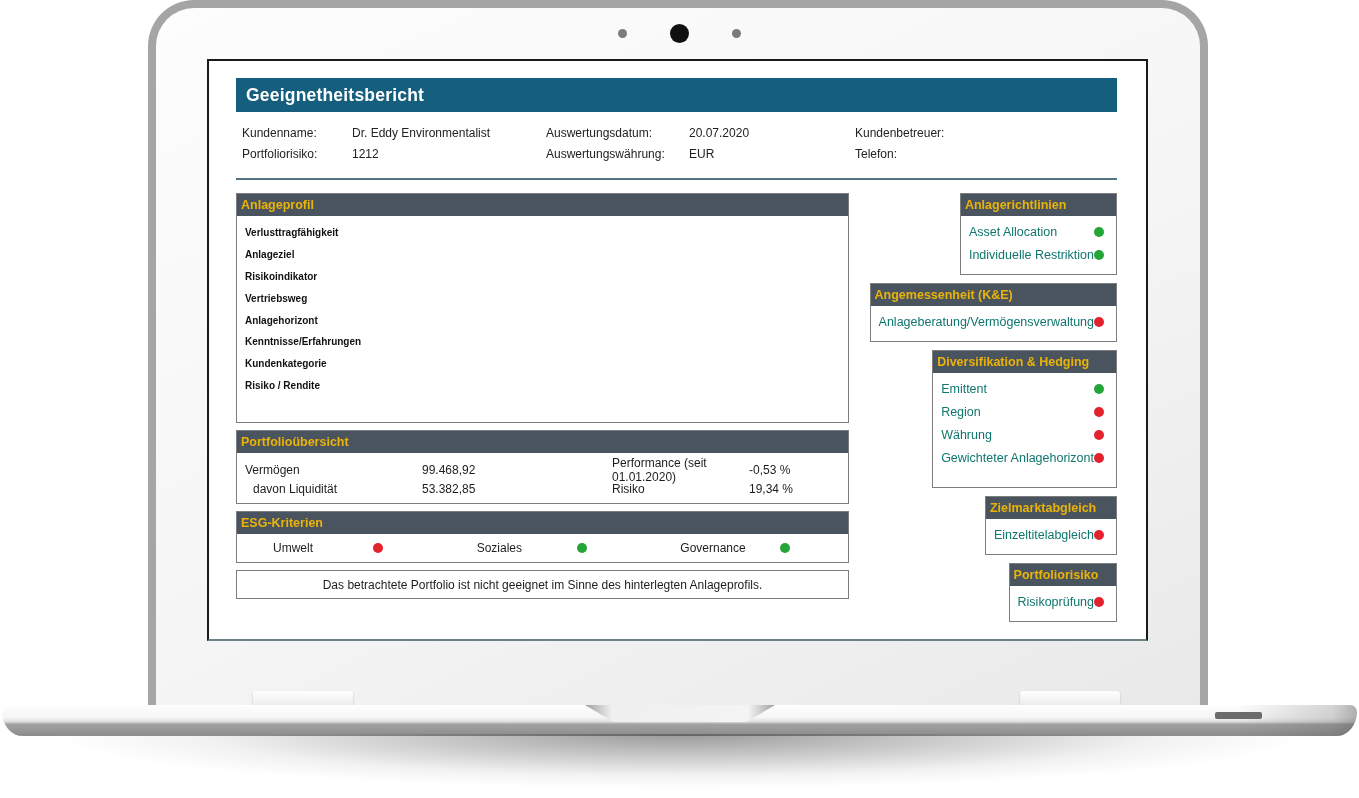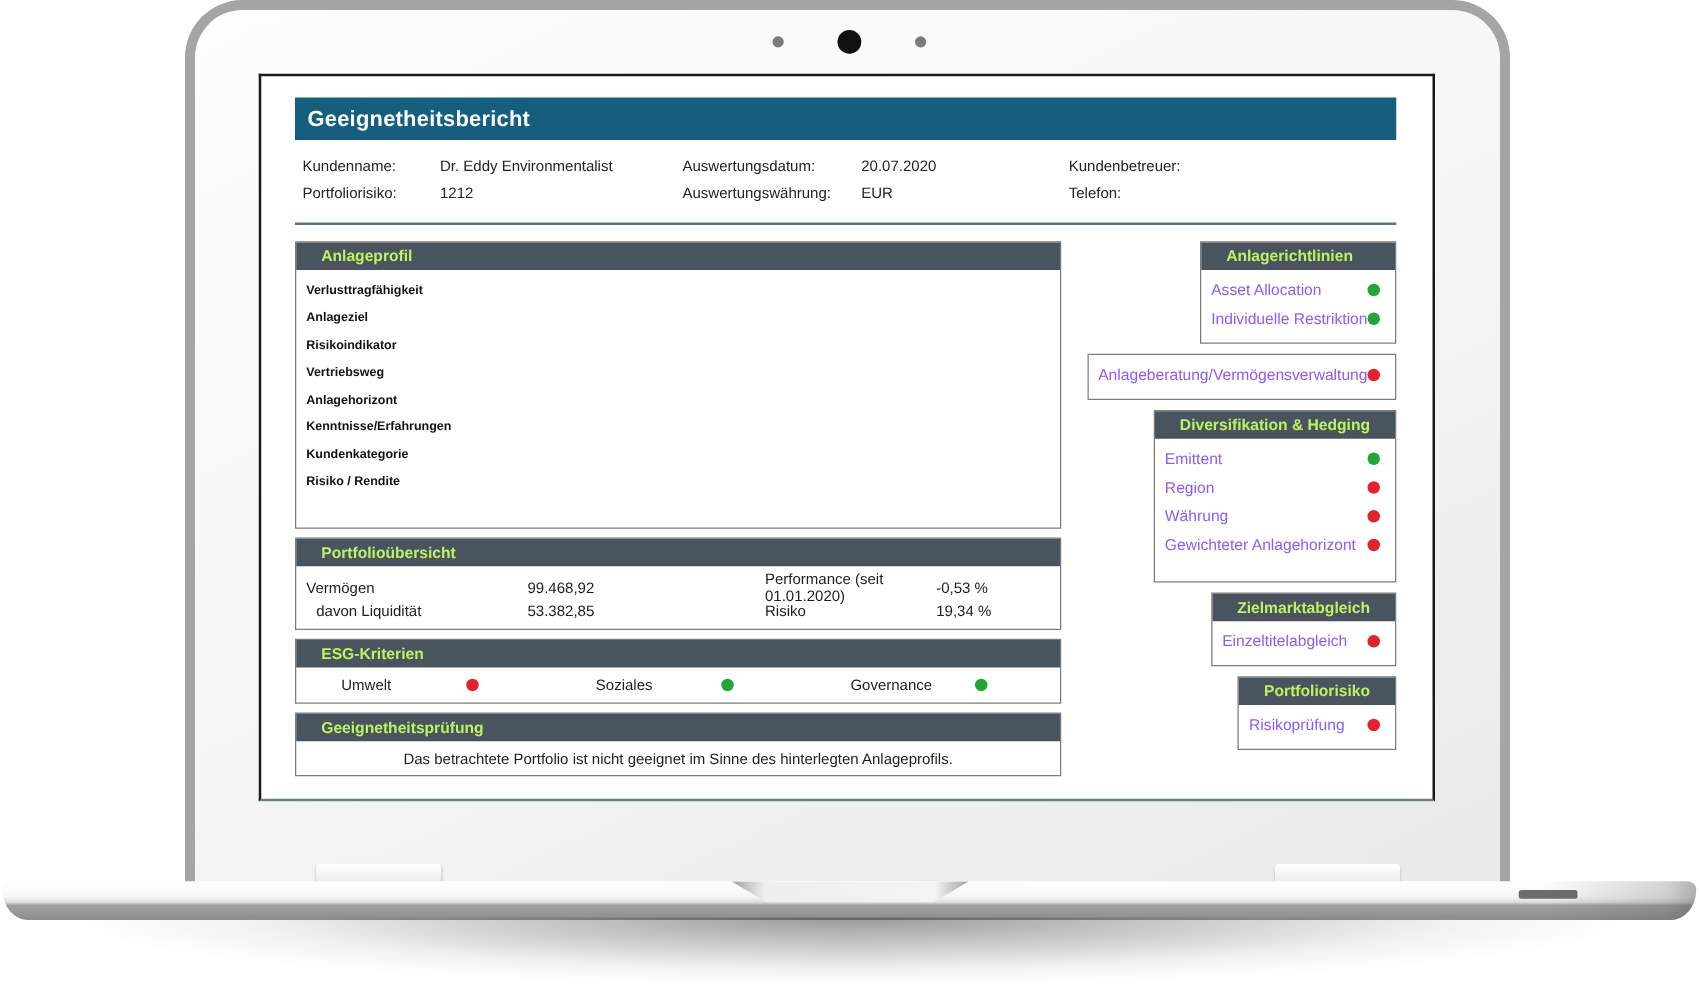--- a/index.html
+++ b/index.html
@@ -41,41 +41,41 @@
     padding:0 10px; }
   .titlebar span { font-size:17.5px; font-weight:bold; letter-spacing:.2px; }
   .info-grid { display:grid; grid-template-columns:110px 194px 143px 166px auto;
     grid-auto-rows:21px; align-items:center; margin-top:10px; padding-left:6px; font-size:12px; color:#222; }
   .rule { margin-top:14px; border-top:2px solid #537485; }
   .main { display:flex; gap:8px; margin-top:13px; }
   .col-left { width:613px; display:flex; flex-direction:column; gap:7px; }
   .col-right { width:260px; display:flex; flex-direction:column; gap:8px;align-items:flex-end; }
 
   .panel { border:1px solid #7d7d7d; background:#fff; }
-  .panel-h { height:22px; background:#4A545F; color:#bef264; font-size:12.5px; font-weight:bold;
-    display:flex; align-items:center; padding:0 20px; }
+  .panel-h { height:22px; background:#4A545F; color:#eab308; font-size:12.5px; font-weight:bold;
+    display:flex; align-items:center; padding:0 4px; }
 
   .ap-body { padding:6px 8px 26px; }
   .ap-item { height:21.8px; display:flex; align-items:center; font-size:10px; font-weight:bold; color:#111; }
 
   .po-body { padding:3px 4px 3px 8px; }
   .po-row { display:grid; grid-template-columns:165px 140px 1fr 95px; height:22px; align-items:center; font-size:12px;gap:12px; }
   .po-row .v { text-align:left; }
   .po-row .l2 { padding-left:38px; }
   .po-row.indent .l1 { padding-left:8px; }
 
   .esg-body { display:grid; grid-template-columns:repeat(3,1fr); height:28px; align-items:center; }
   .esg-cell { display:flex; align-items:center; padding-left:36px; font-size:12px; }
   .esg-cell .lbl { width:100px; }
 
   .gp-body { height:27px; display:flex; align-items:center; justify-content:center; font-size:12px; }
 
   .rp-body { padding:4px 0 8px; }
   .rp-body.tall { padding-bottom:18px; }
-  .rp-row { height:23px; display:flex; align-items:center; font-size:12.5px; padding:0 12px 0 8px; color:#8b5cf6; }
+  .rp-row { height:23px; display:flex; align-items:center; font-size:12.5px; padding:0 12px 0 8px; color:#0f766e; }
   .rp-row .lbl { flex:1; }
 
   .dot { width:10px; height:10px; border-radius:50%; flex-shrink:0; }
   .dot.red { background:#E2222C; } .dot.green { background:#23A537; }
 </style>
 </head>
 <body>
 
 <div class="page">
 
@@ -154,21 +154,20 @@
                 <span class="dot green"></span>
               </div>
               <div class="esg-cell">
                 <span class="lbl">Governance</span>
                 <span class="dot green"></span>
               </div>
             </div>
           </div>
 
           <div class="panel">
-            <div class="panel-h">Geeignetheitsprüfung</div>
             <div class="gp-body">Das betrachtete Portfolio ist nicht geeignet im Sinne des hinterlegten Anlageprofils.</div>
           </div>
 
         </div>
 
         <div class="col-right">
 
           <div class="panel">
             <div class="panel-h">Anlagerichtlinien</div>
             <div class="rp-body">
@@ -177,20 +176,21 @@
                 <span class="dot green"></span>
               </div>
               <div class="rp-row">
                 <span class="lbl">Individuelle Restriktion</span>
                 <span class="dot green"></span>
               </div>
             </div>
           </div>
 
           <div class="panel">
+            <div class="panel-h">Angemessenheit (K&amp;E)</div>
             <div class="rp-body">
               <div class="rp-row">
                 <span class="lbl">Anlageberatung/Vermögensverwaltung</span>
                 <span class="dot red"></span>
               </div>
             </div>
           </div>
 
           <div class="panel">
             <div class="panel-h">Diversifikation &amp; Hedging</div>

